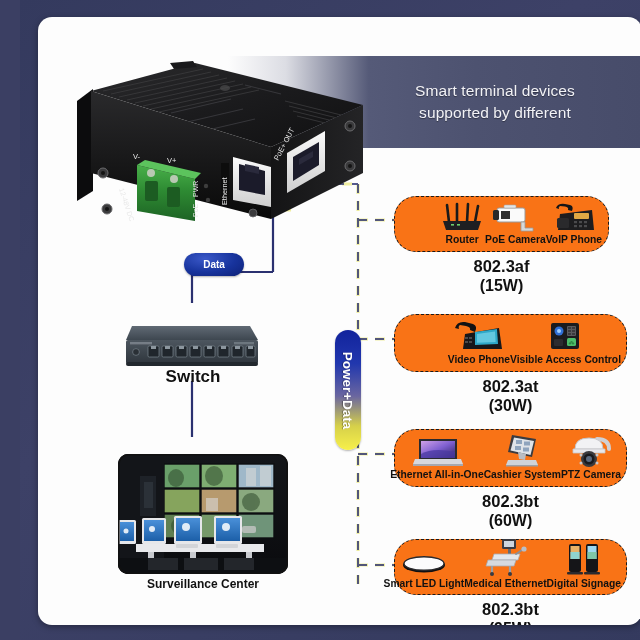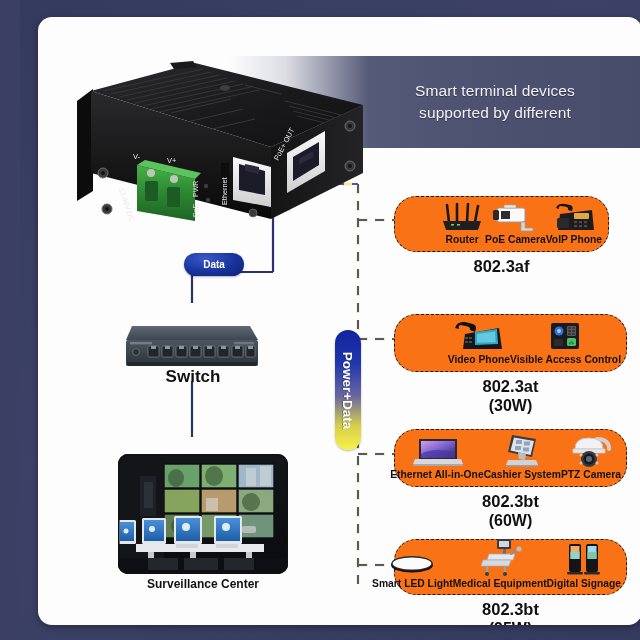--- a/index.html
+++ b/index.html
@@ -450,20 +450,21 @@
               </g>
               <path d="M4,8 Q6,3 13,4 L18,5 Q22,6 20,11 L16,10 Q17,7 13,6.5 L8,6 Q6,7 7,9 Z" fill="#151517"></path>
               <rect x="5" y="18" width="12" height="10" rx="1.5" fill="#2a2a2c"></rect>
             </svg>
           </div>
           <div class="nm">VoIP Phone</div>
         </div>
       </div>
       <div class="std">
         <div>802.3af</div>
+        <div class="w">(15W)</div>
       </div>
     </div>
 
     <div class="group" style="left:356px;top:297px;width:233px;">
       <div class="dashbox" style="width:233px;height:58px;padding:0 5px 6px 5px;">
         <div class="dev">
           <div class="ic">
             <svg width="52" height="34" viewBox="0 0 52 34">
               <path d="M12,16 L46,10 L49,31 L10,31 Z" fill="#17171a"></path>
               <path d="M22,14 L44,11 L45,26 L22,27 Z" fill="#2fa8c8"></path>
@@ -596,21 +597,21 @@
               <path d="M12,16 L38,16 L36,22 L10,22 Z" fill="#e4e8ed" stroke="#a8acb2" stroke-width=".8"></path>
               <path d="M6,22 L34,22 L32,28 L4,28 Z" fill="#d6dae0" stroke="#a8acb2" stroke-width=".8"></path>
               <path d="M10,28 L10,35" stroke="#9aa0a8" stroke-width="2.2"></path>
               <path d="M28,28 L28,35" stroke="#9aa0a8" stroke-width="2.2"></path>
               <circle cx="10" cy="36" r="2" fill="#3a3a40"></circle>
               <circle cx="28" cy="36" r="2" fill="#3a3a40"></circle>
               <path d="M34,16 L40,12" stroke="#8a9098" stroke-width="2" stroke-linecap="round"></path>
               <circle cx="42" cy="11" r="2.6" fill="#b8bec6"></circle>
             </svg>
           </div>
-          <div class="nm">Medical Equipment</div>
+          <div class="nm">Medical Ethernet</div>
         </div>
         <div class="dev">
           <div class="ic">
             <svg width="38" height="34" viewBox="0 0 38 34">
               <rect x="4" y="2" width="12" height="28" rx="2" fill="#151518"></rect>
               <rect x="5.5" y="4" width="9" height="13" fill="#e8b268"></rect>
               <rect x="5.5" y="10" width="9" height="7" fill="#8fd4cf"></rect>
               <rect x="21" y="2" width="12" height="28" rx="2" fill="#151518"></rect>
               <rect x="22.5" y="4" width="9" height="13" fill="#9fd9f0"></rect>
               <rect x="22.5" y="10" width="9" height="7" fill="#7fc7a8"></rect>

